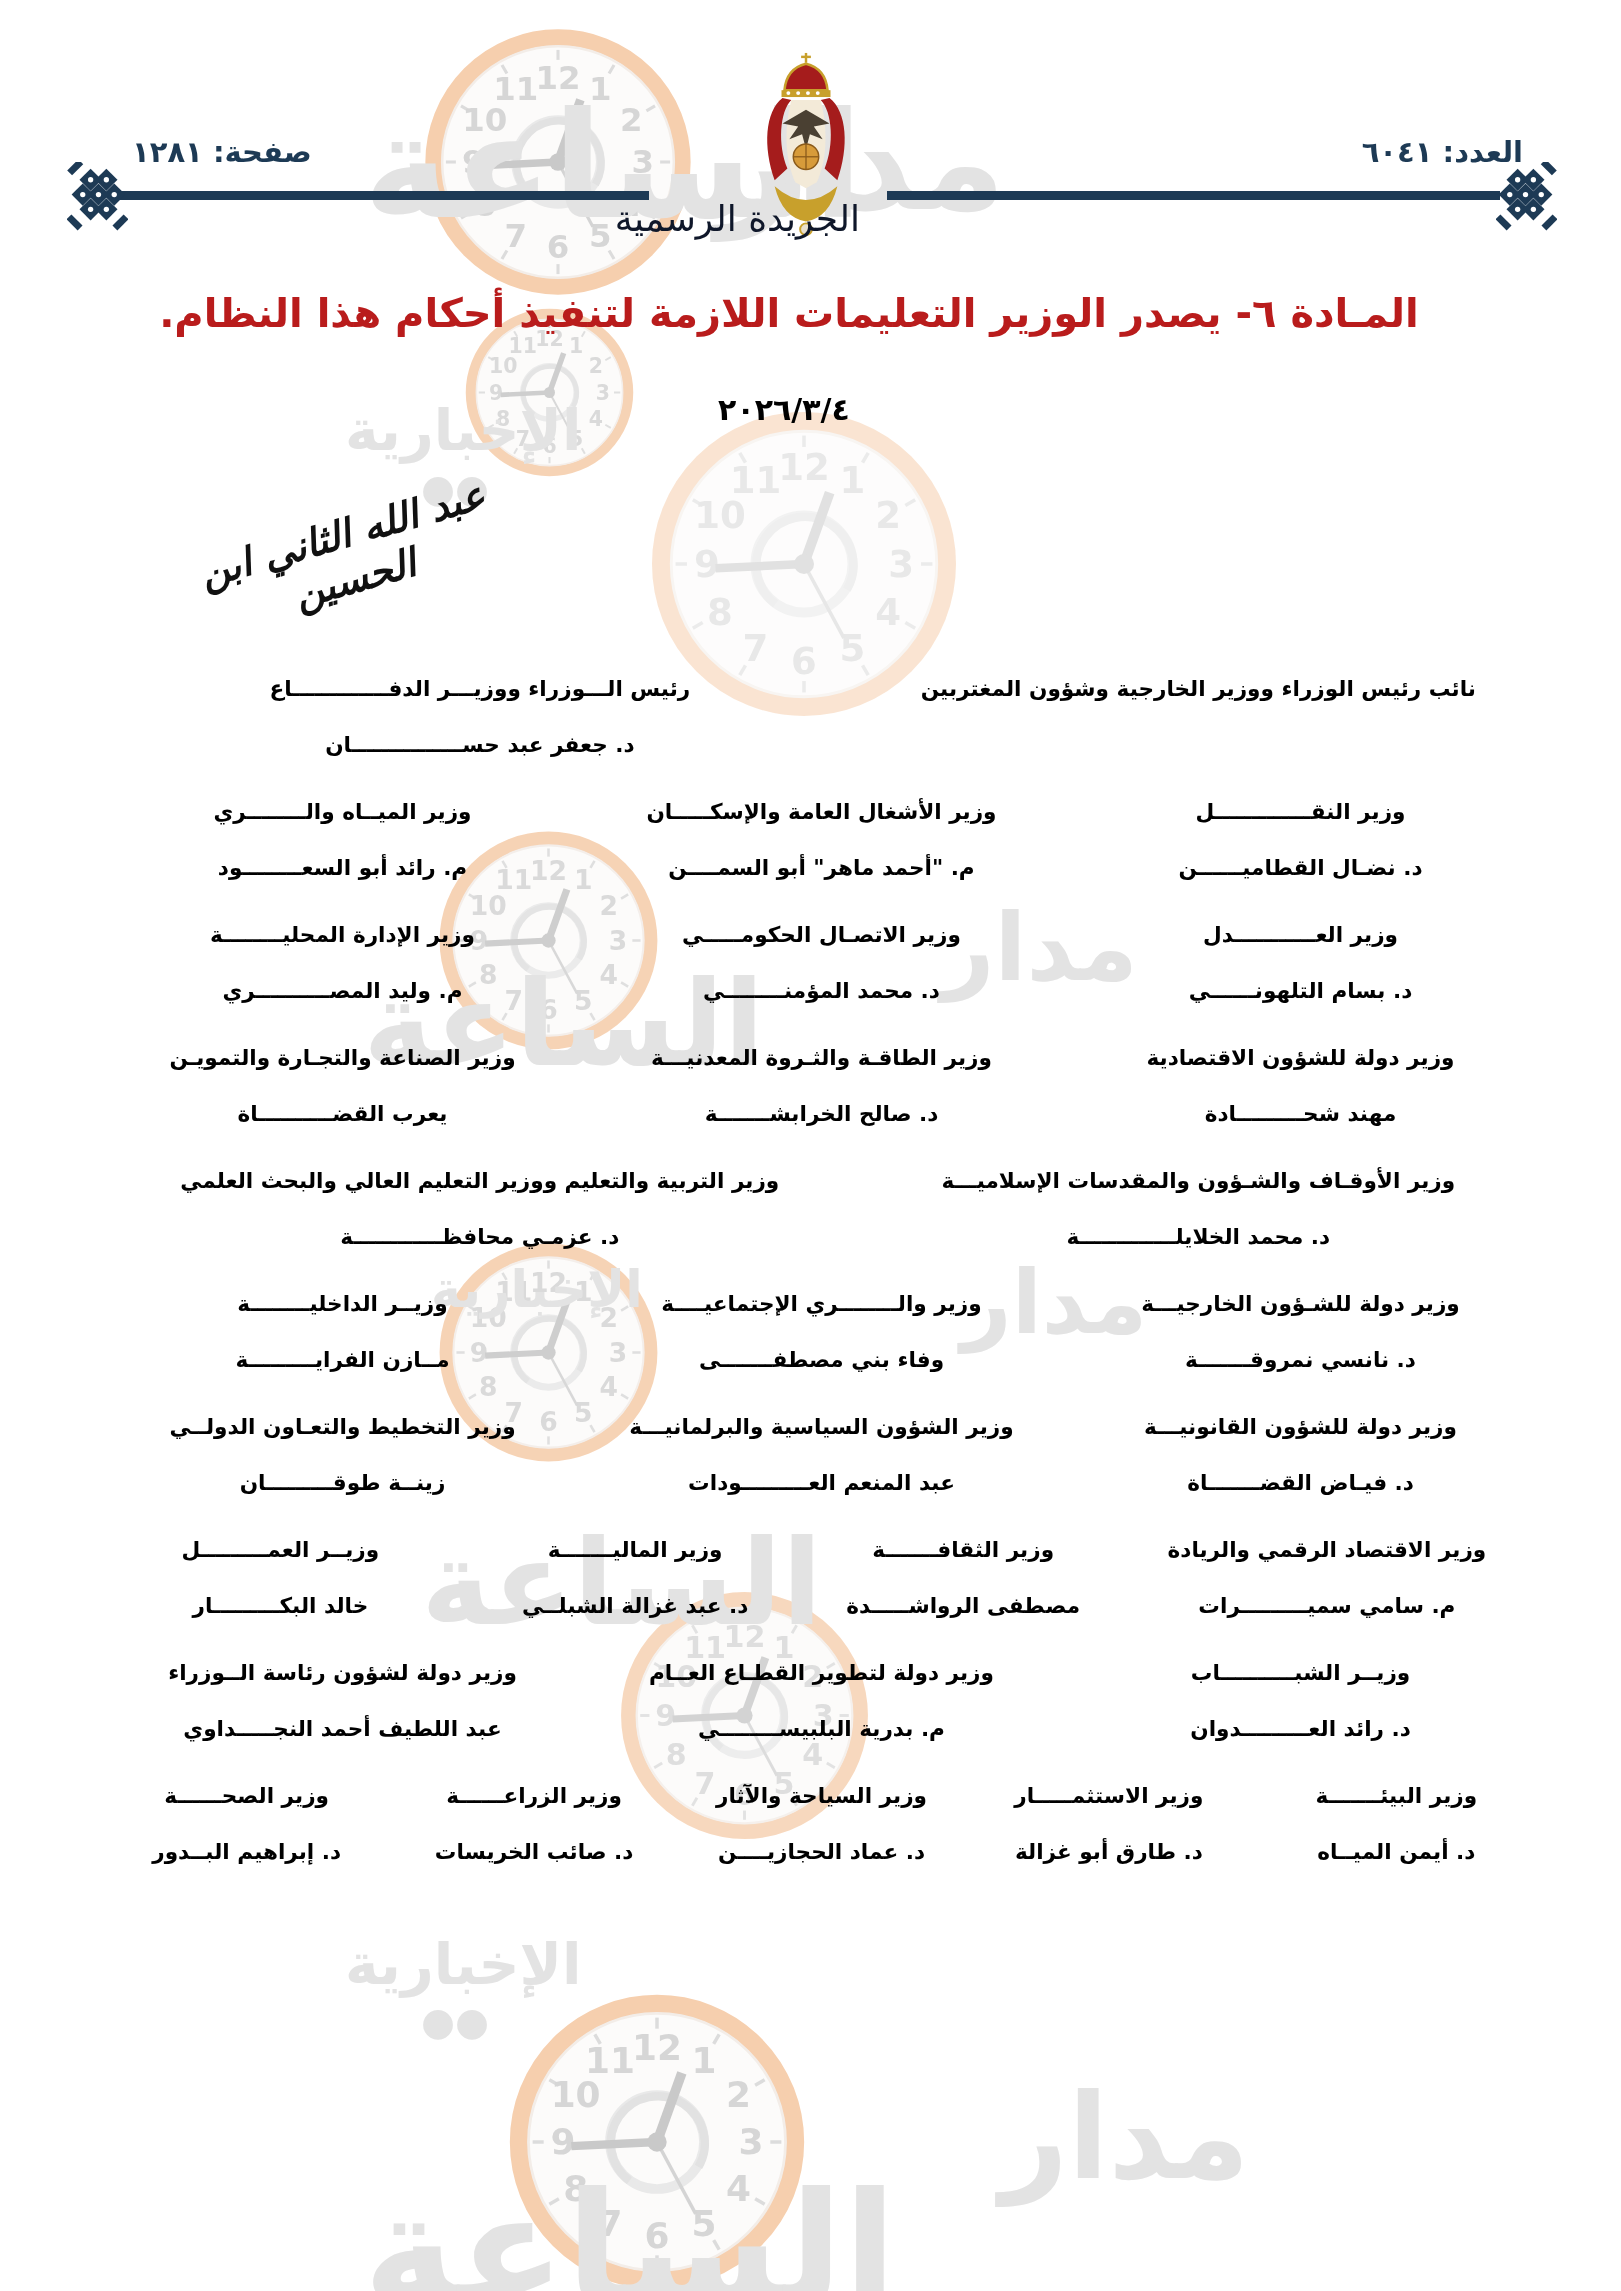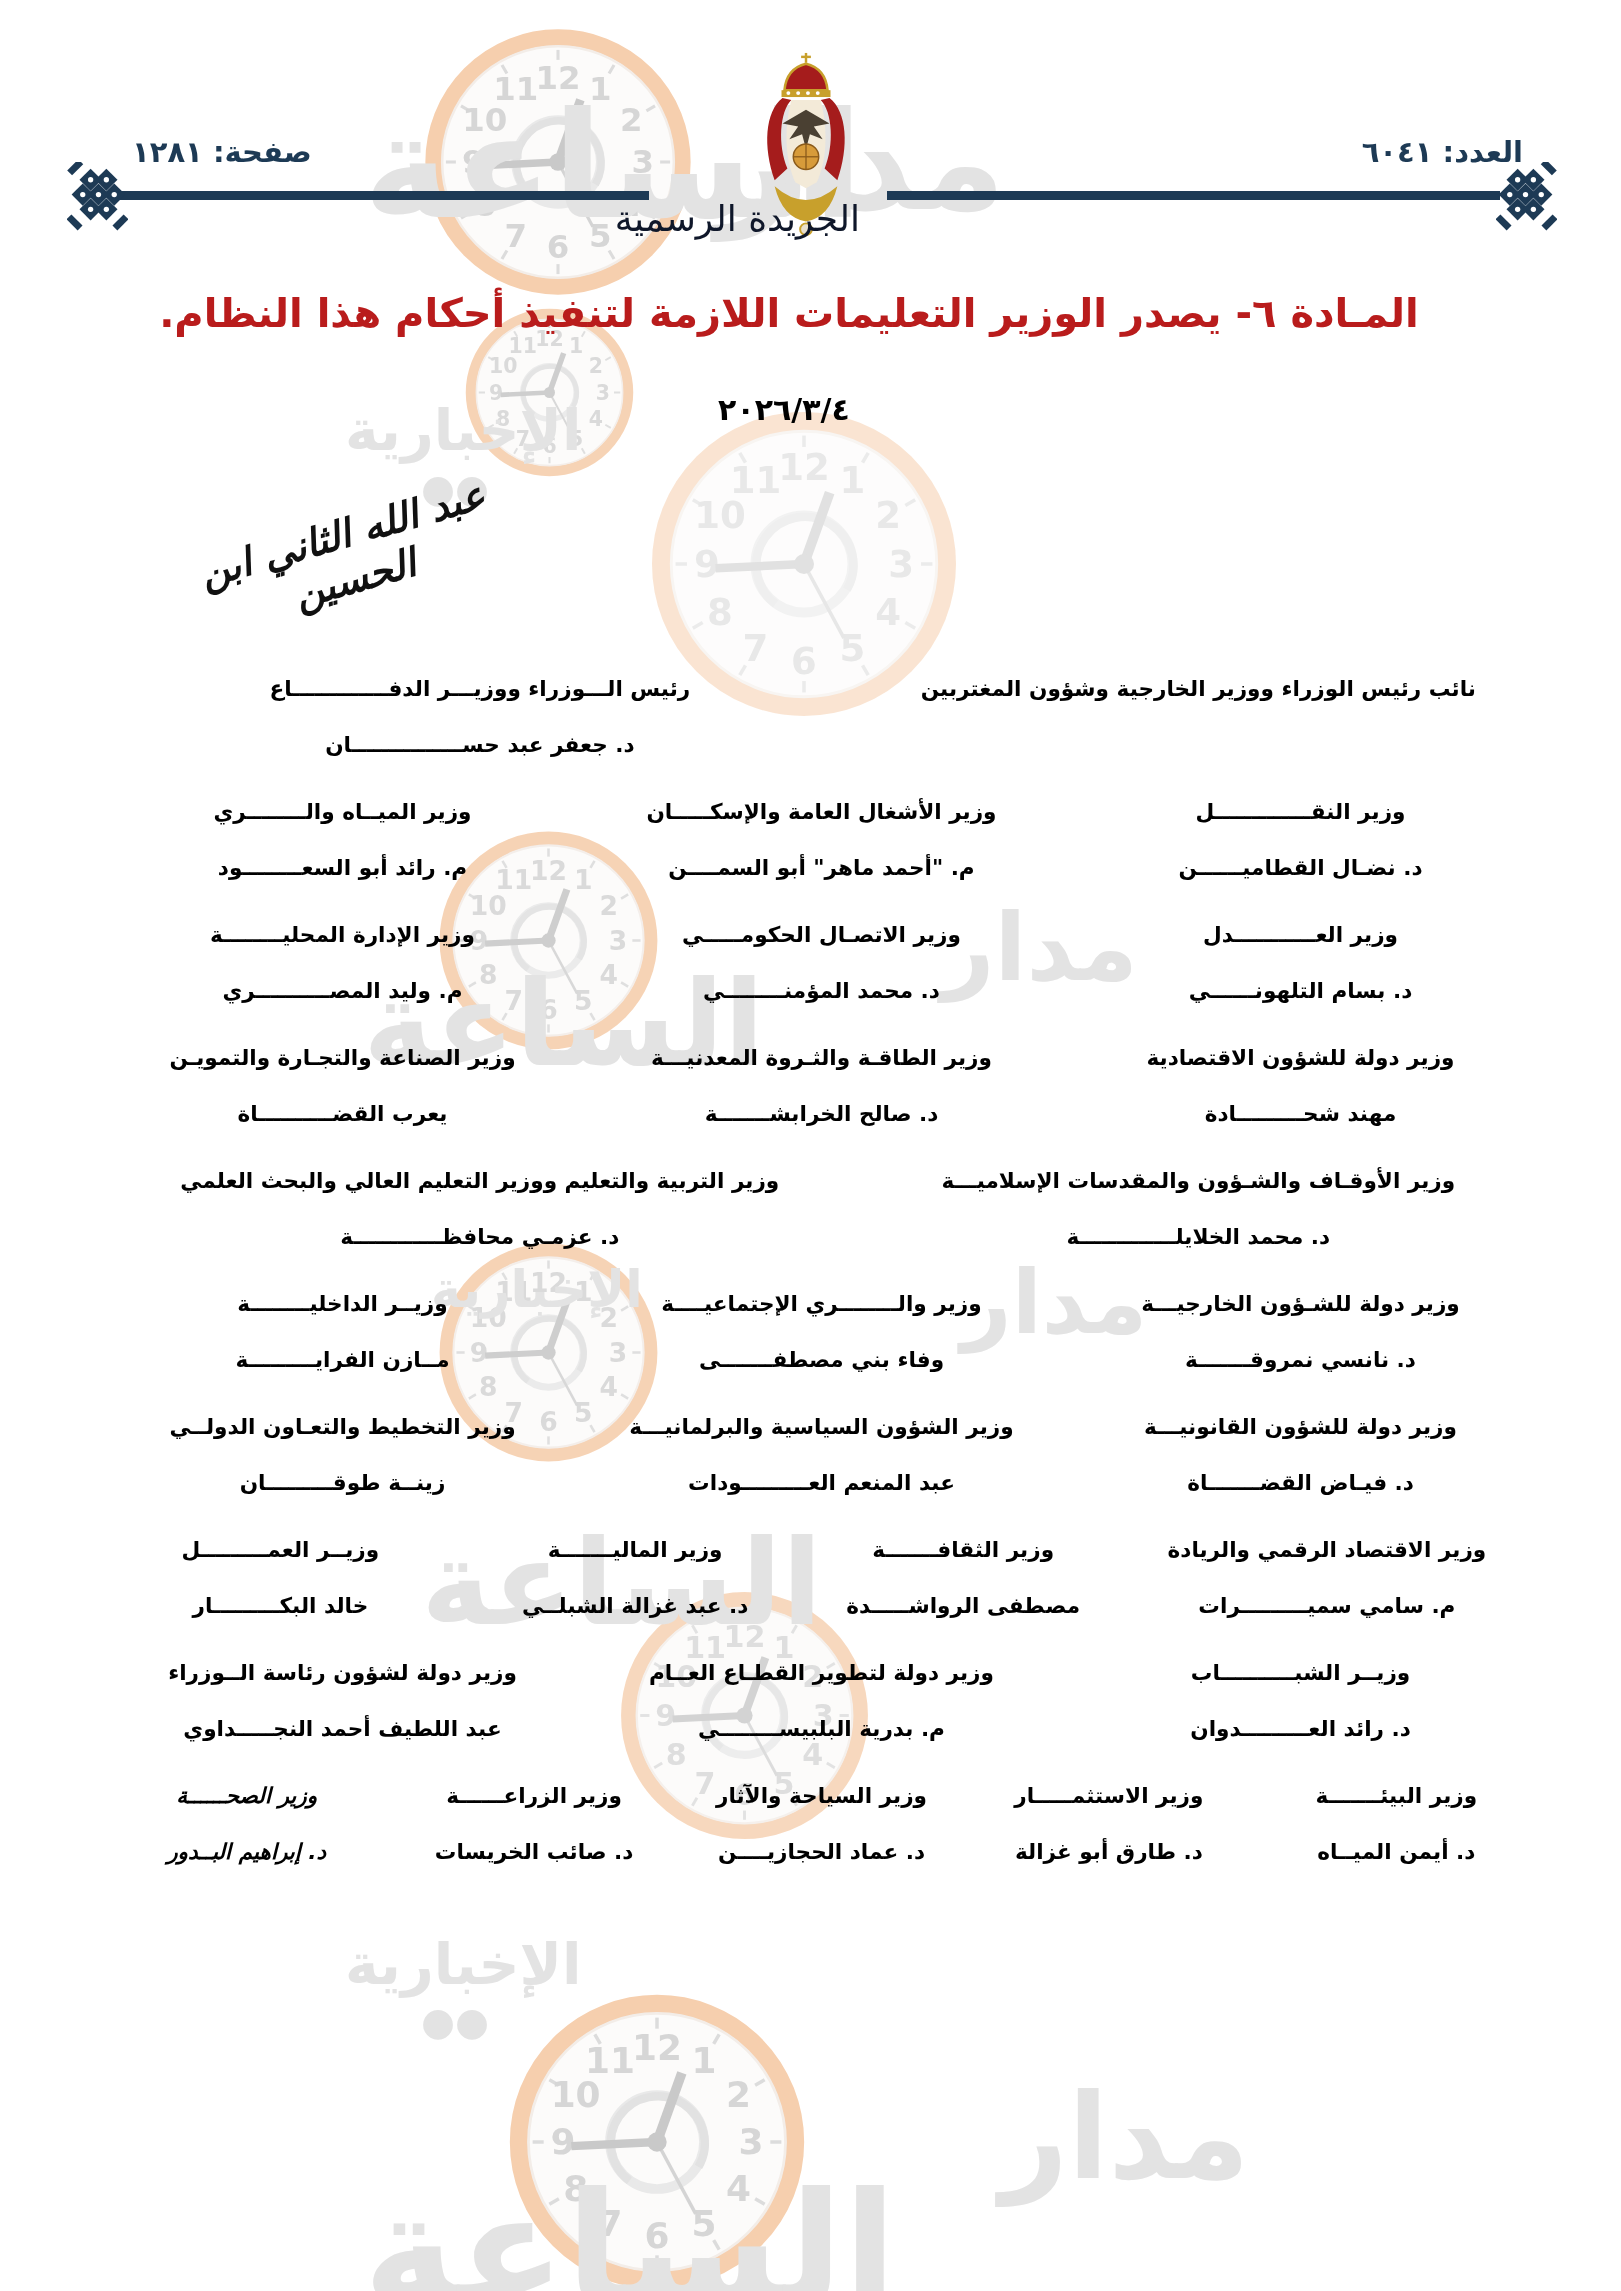--- a/index.html
+++ b/index.html
@@ -516,21 +516,21 @@
           <div class="m-name">د. طارق أبو غزالة</div>
         </div>
         <div class="m-cell" style="flex-grow: 1;">
           <div class="m-title">وزير السياحة والآثار</div>
           <div class="m-name">د. عماد الحجازيــــن</div>
         </div>
         <div class="m-cell" style="flex-grow: 1;">
           <div class="m-title">وزير الزراعــــــة</div>
           <div class="m-name">د. صائب الخريسات</div>
         </div>
-        <div class="m-cell" style="flex-grow: 1; font-style: italic;">
+        <div class="m-cell" style="flex-grow: 1;">
           <div class="m-title">وزير الصحــــــة</div>
           <div class="m-name">د. إبراهيم البــدور</div>
         </div>
       </div>
     </div>
 
 </div>
 
 
 </body></html>

